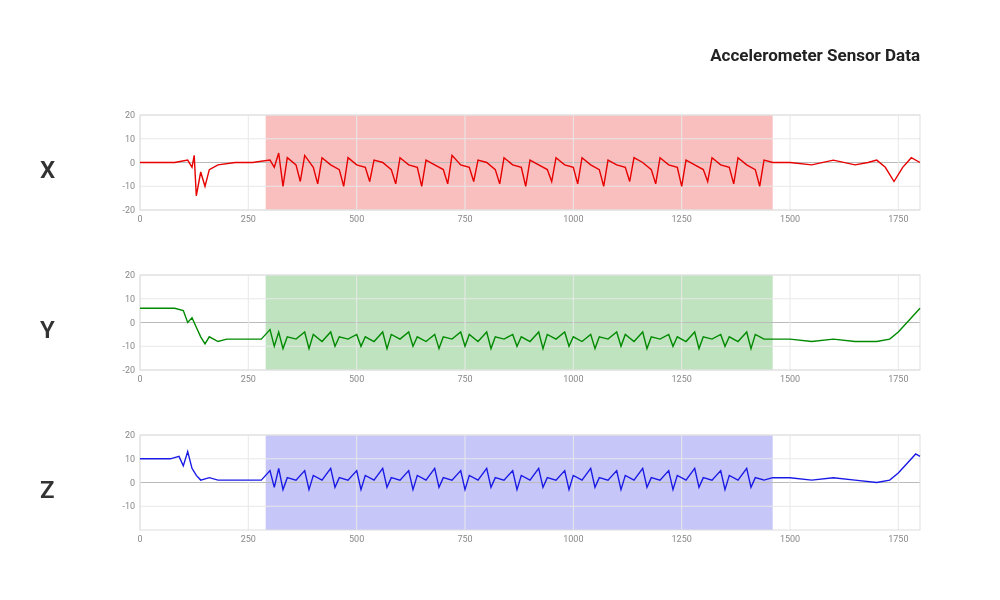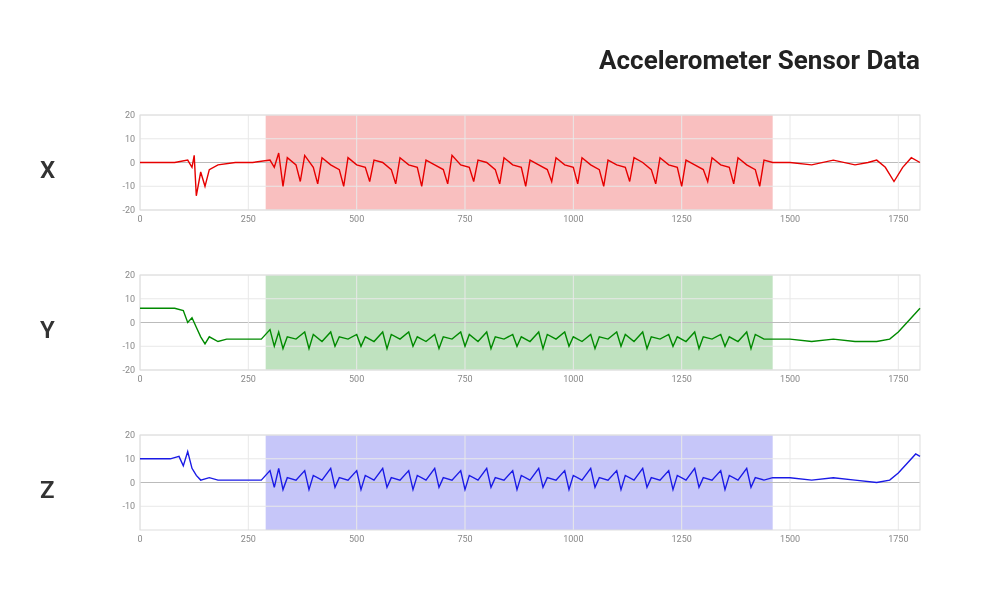--- a/index.html
+++ b/index.html
@@ -9,21 +9,21 @@
     height: 600px;
     background: #fff;
     font-family: -apple-system, BlinkMacSystemFont, "Segoe UI", Roboto, "Helvetica Neue", Arial, sans-serif;
     color: #222;
     overflow: hidden;
   }
   .page-title {
     position: absolute;
     top: 45px;
     right: 80px;
-    font-size: 26px;
+    font-size: 17px;
     font-weight: 700;
     color: #222;
   }
   .chart-stack {
     position: absolute;
     top: 110px;
     left: 40px;
     right: 60px;
   }
   .chart-row {

